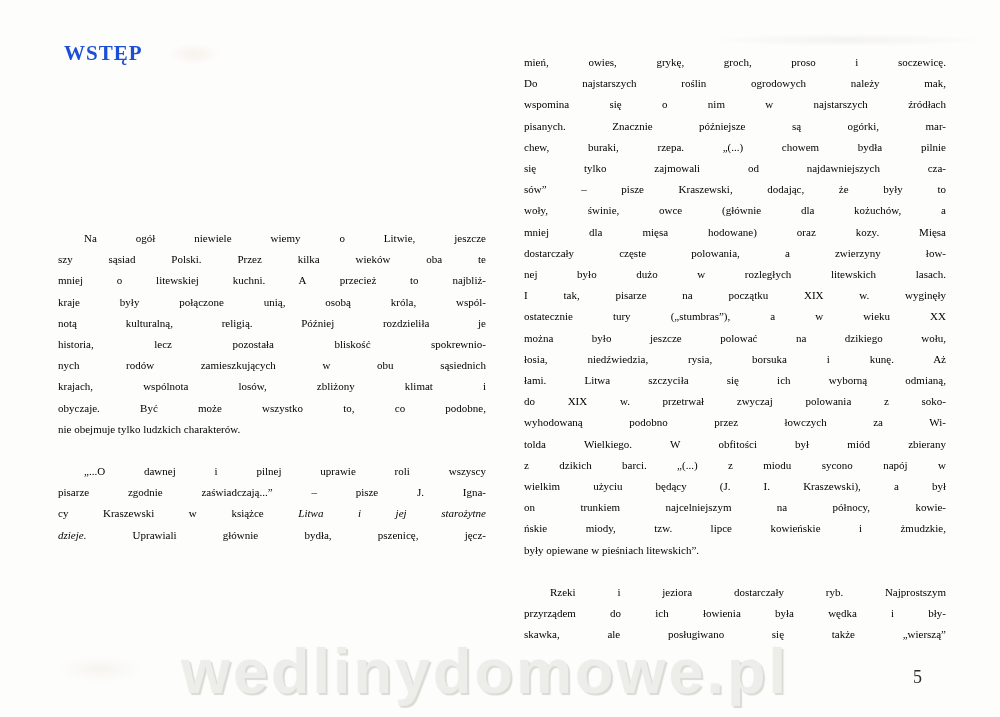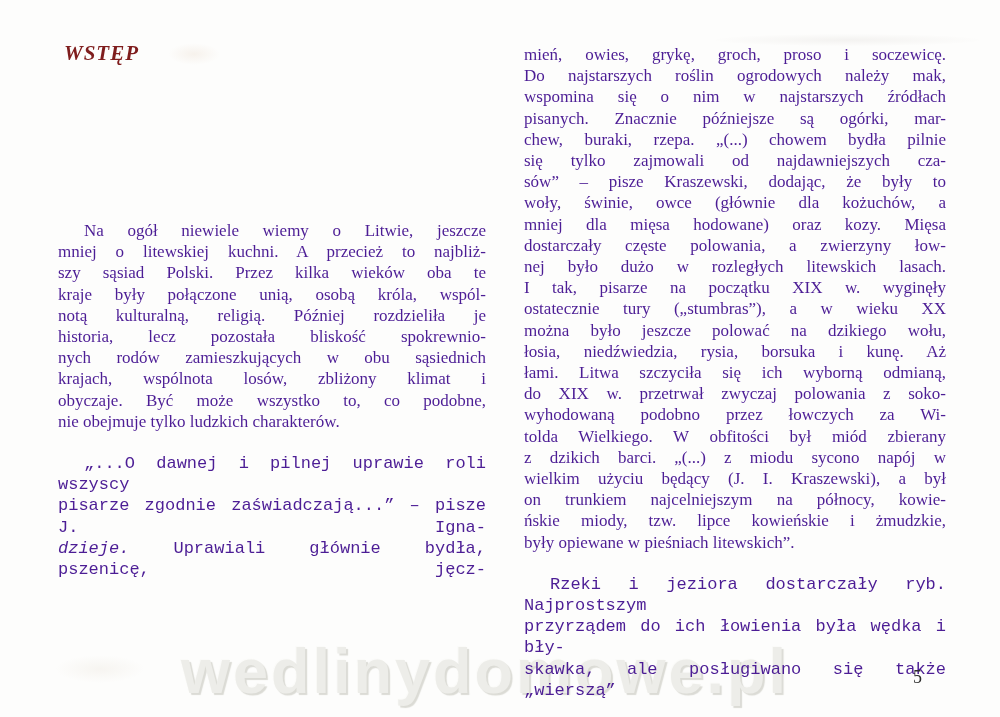--- a/index.html
+++ b/index.html
@@ -14,30 +14,31 @@
 
   .title {
     position: absolute; left: 64px; top: 41px;
     margin: 0;
     font-size: 21px; font-weight: bold; letter-spacing: 1px;
     font-family: "Liberation Serif", serif;
   }
 
   .col {
     position: absolute;
-    font-size: 17px; line-height: 21.2px;
-    color: #4c1d95;
+    font-size: 11px; line-height: 21.2px;
+    color: #000000;
+    margin-top: 8px;
   }
   .col-left  { left: 58px;  top: 220px; width: 428px; }
   .col-right { left: 524px; top: 44px;  width: 422px; }
 
   .line { text-align: justify; text-align-last: justify; }
   .line.end { text-align-last: left; }
   .line.indent { text-indent: 26px; }
-  .par.gap { margin-top: 21px; font-family: Liberation Mono, monospace; }
+  .par.gap { margin-top: 21px; }
   .it { font-style: italic; }
 
   .watermark {
     position: absolute; left: 181px; top: 636px;
     font-family: "Liberation Sans", sans-serif;
     font-weight: bold;
     font-size: 63px; line-height: 70px;
     letter-spacing: 3px;
     color: #edede9;
     text-shadow: 2px 2px 1px #dbdbd5, -1px -1px 0 #fbfbf9;
@@ -62,38 +63,39 @@
 </head>
 <body>
 
 <div class="page">
   <div class="watermark">wedlinydomowe.pl</div>
 
   <div class="smudge smudge-a"></div>
   <div class="smudge smudge-b"></div>
   <div class="smudge smudge-c"></div>
 
-  <h1 class="title" style="color: #7f1d1d; font-style: italic;">WSTĘP</h1>
+  <h1 class="title" style="color: #1d4ed8;">WSTĘP</h1>
 
   <div class="col col-left">
       <div class="par">
         <div class="line indent"><span>Na ogół niewiele wiemy o Litwie, jeszcze</span></div>
+        <div class="line"><span>szy sąsiad Polski. Przez kilka wieków oba te</span></div>
         <div class="line"><span>mniej o litewskiej kuchni. A przecież to najbliż-</span></div>
-        <div class="line"><span>szy sąsiad Polski. Przez kilka wieków oba te</span></div>
         <div class="line"><span>kraje były połączone unią, osobą króla, wspól-</span></div>
         <div class="line"><span>notą kulturalną, religią. Później rozdzieliła je</span></div>
         <div class="line"><span>historia, lecz pozostała bliskość spokrewnio-</span></div>
         <div class="line"><span>nych rodów zamieszkujących w obu sąsiednich</span></div>
         <div class="line"><span>krajach, wspólnota losów, zbliżony klimat i</span></div>
         <div class="line"><span>obyczaje. Być może wszystko to, co podobne,</span></div>
         <div class="line end"><span>nie obejmuje tylko ludzkich charakterów.</span></div>
       </div>
       <div class="par gap">
         <div class="line indent"><span>„...O dawnej i pilnej uprawie roli wszyscy</span></div>
         <div class="line"><span>pisarze zgodnie zaświadczają...” – pisze J. Igna-</span></div>
+        <div class="line"><span>cy Kraszewski w książce </span><span class="it">Litwa i jej starożytne</span></div>
         <div class="line"><span class="it">dzieje.</span><span> Uprawiali głównie bydła, pszenicę, jęcz-</span></div>
       </div>
     </div>
   <div class="col col-right">
       <div class="par">
         <div class="line"><span>mień, owies, grykę, groch, proso i soczewicę.</span></div>
         <div class="line"><span>Do najstarszych roślin ogrodowych należy mak,</span></div>
         <div class="line"><span>wspomina się o nim w najstarszych źródłach</span></div>
         <div class="line"><span>pisanych. Znacznie późniejsze są ogórki, mar-</span></div>
         <div class="line"><span>chew, buraki, rzepa. „(...) chowem bydła pilnie</span></div>

